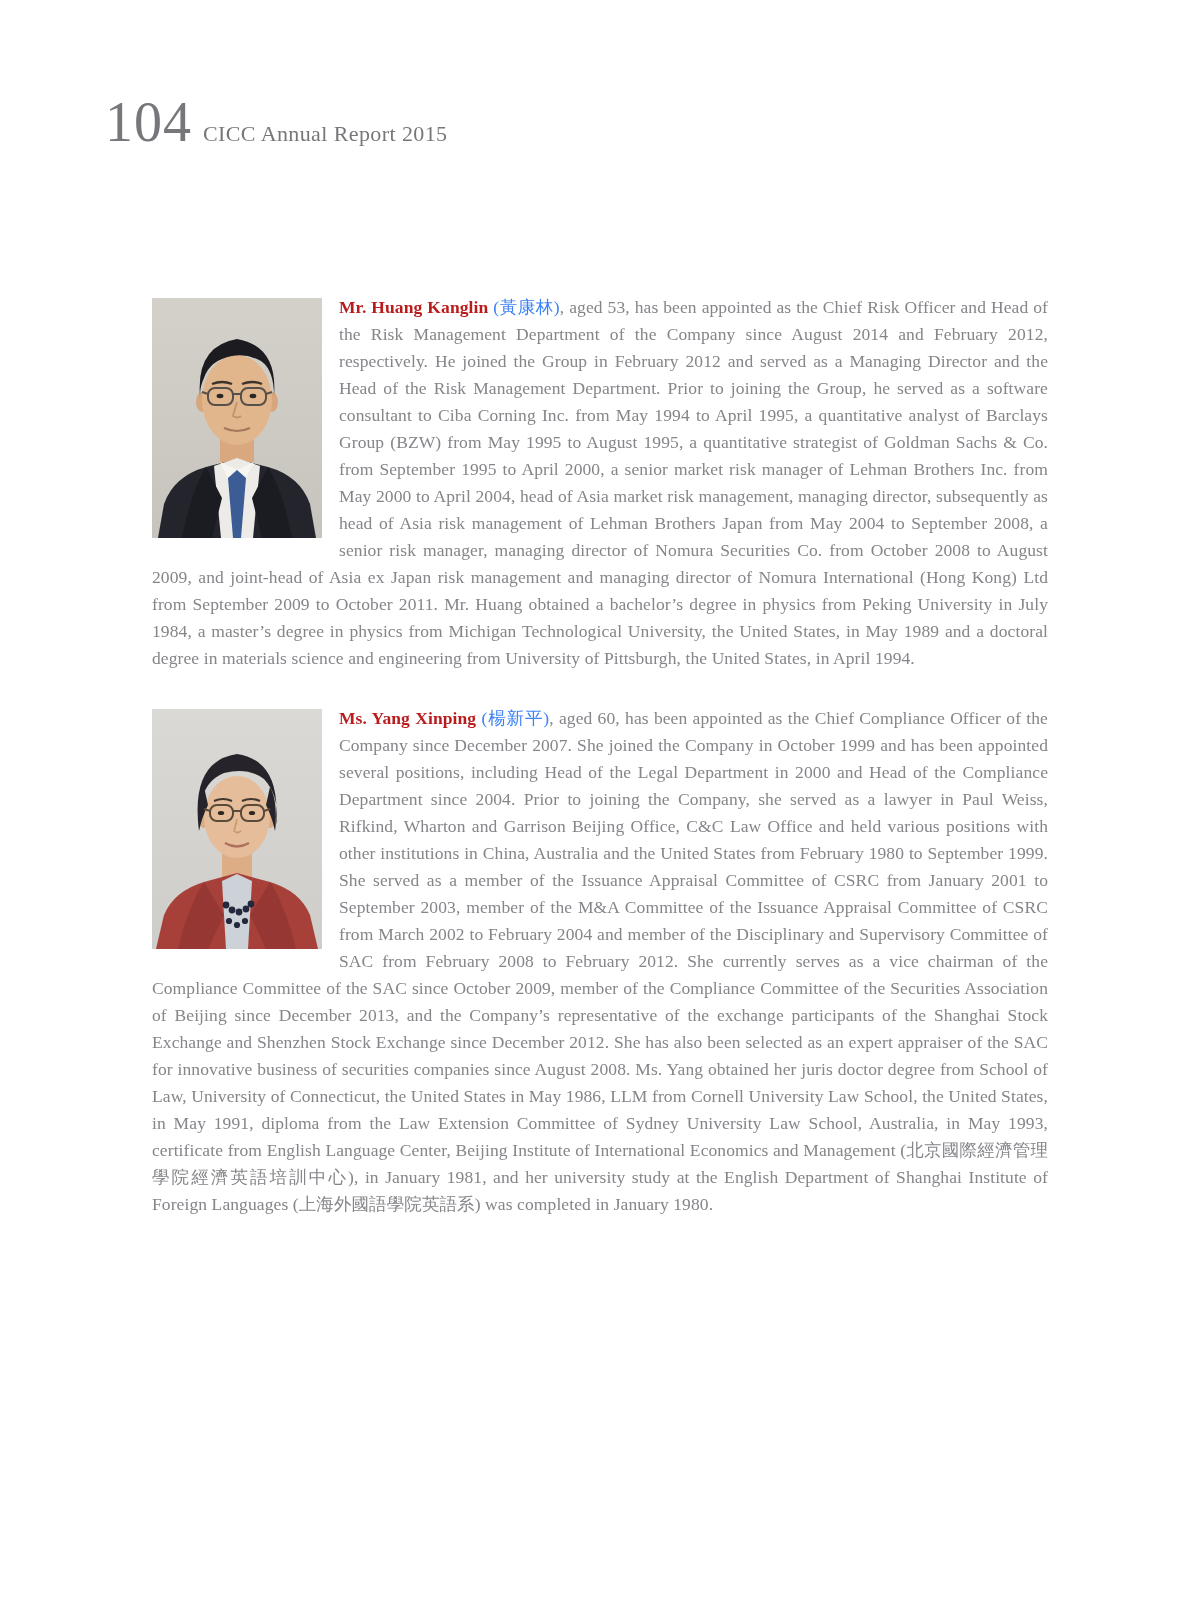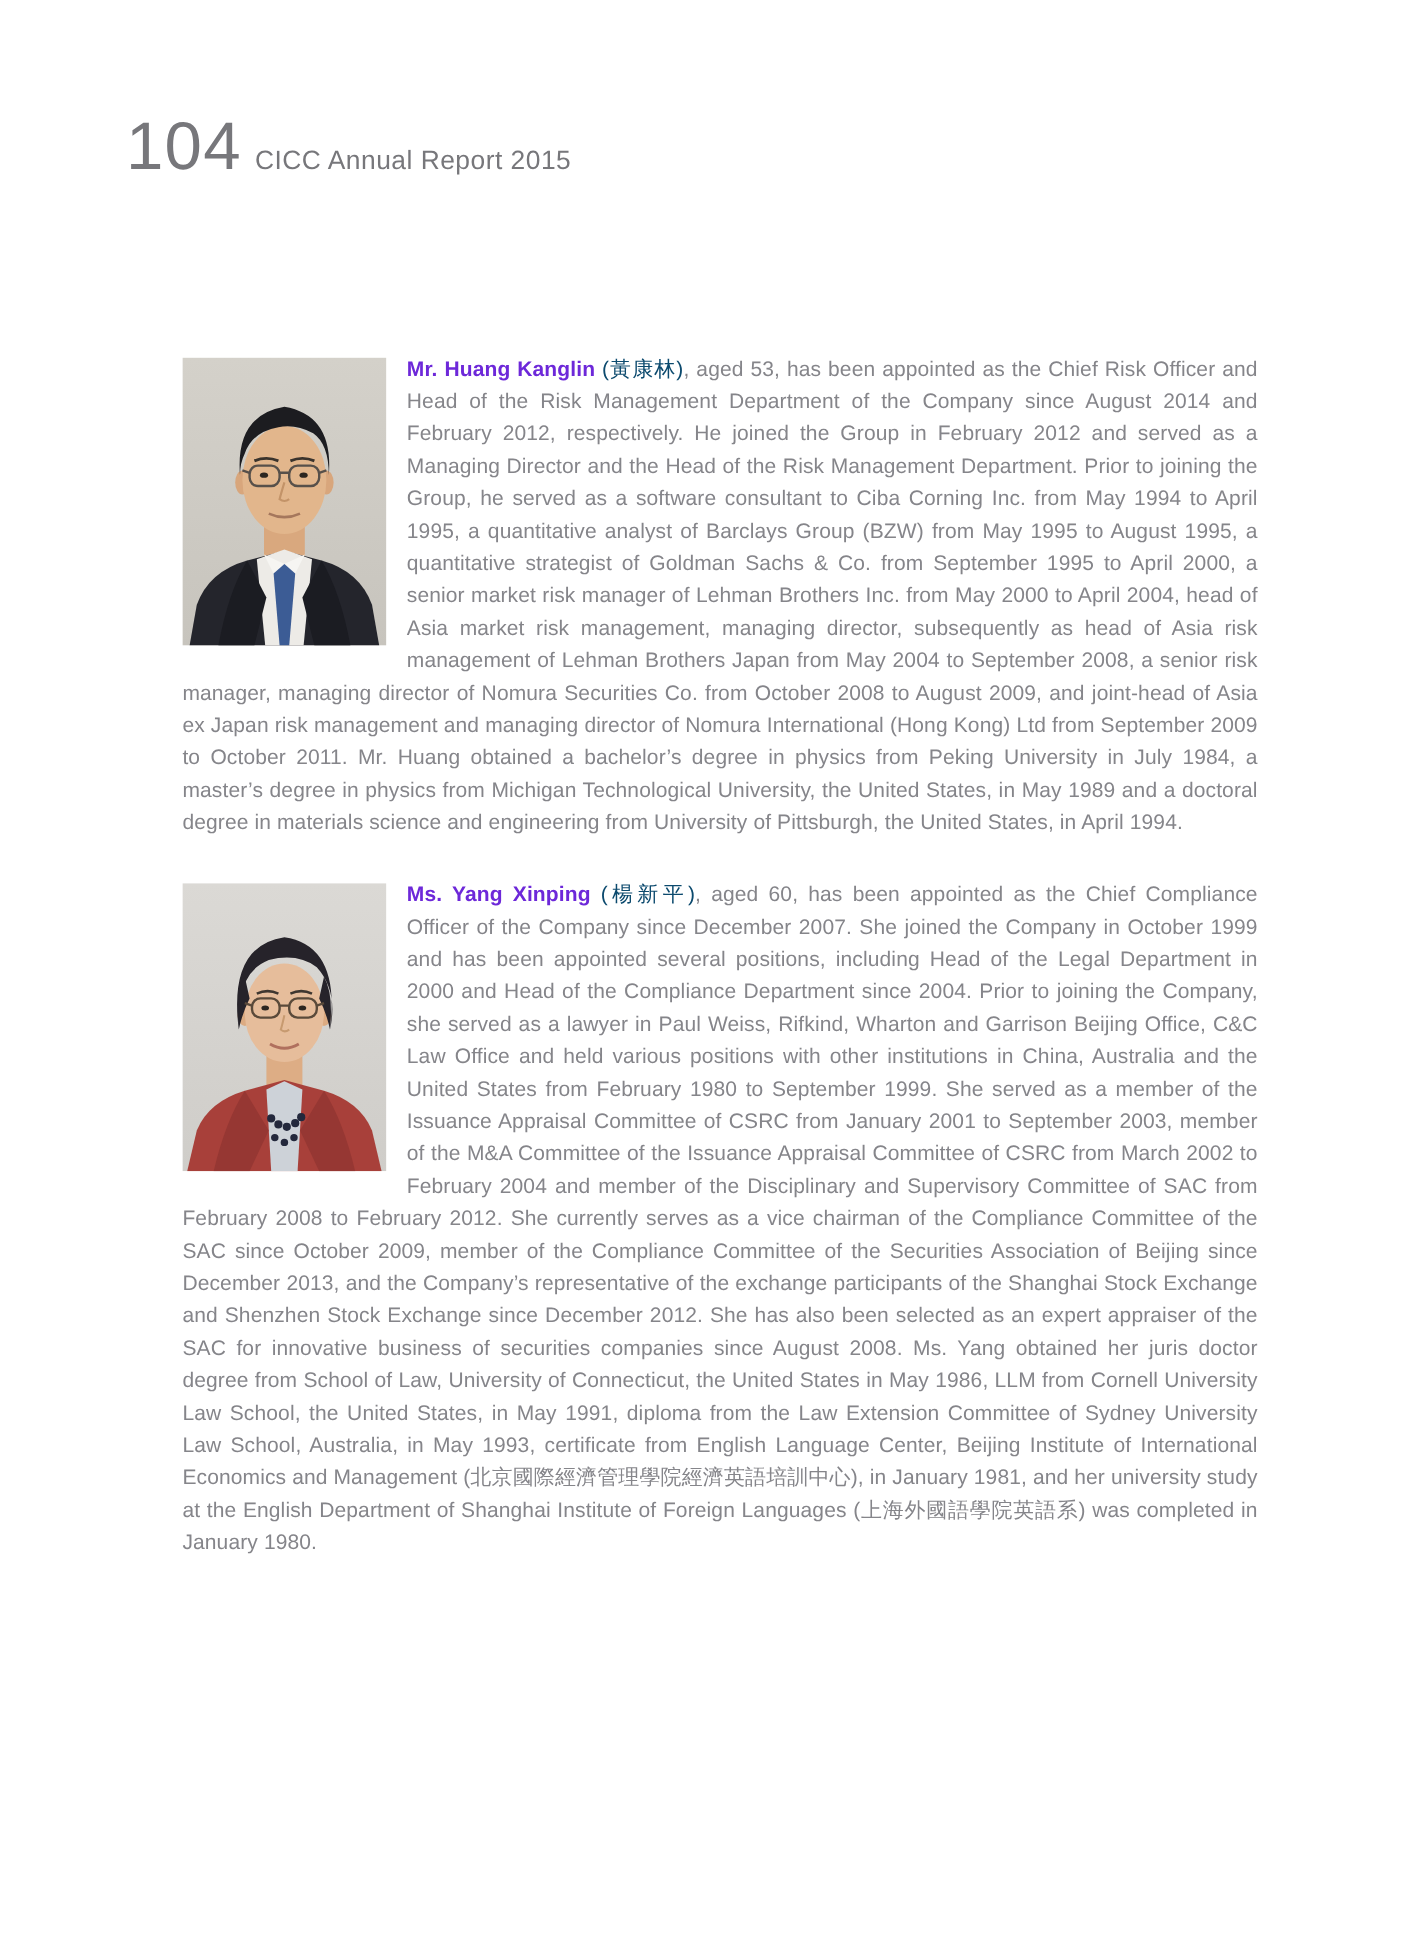--- a/index.html
+++ b/index.html
@@ -2,21 +2,21 @@
 <html><head>
 <meta charset="utf-8">
 <style>
   * { box-sizing: border-box; }
   html, body { margin: 0; padding: 0; background: #ffffff; }
   .page {
     position: relative;
     width: 1190px;
     height: 1615px;
     background: #ffffff;
-    font-family: Liberation Sans, sans-serif;
+    font-family: Liberation Serif, serif;
     overflow: hidden;
   }
   .page-header {
     position: absolute;
     top: 94px;
     left: 105px;
     display: flex;
     align-items: baseline;
     gap: 11px;
     color: #77777b;
@@ -48,24 +48,24 @@
   .portrait {
     float: left;
     width: 170px;
     height: 240px;
     margin: 4px 17px 8px 0;
     display: block;
   }
   .portrait svg { display: block; width: 100%; height: 100%; }
   .person-name {
     font-weight: bold;
-    color: #6d28d9;
+    color: #b91c1c;
     margin-top: 24px;
   }
-  .cjk-name { color: #0c4a6e; }
+  .cjk-name { color: #3b82f6; }
 </style>
 </head>
 <body>
 
 <div class="page">
 
   <div class="page-header">
     <span class="page-number">104</span>
     <span class="report-title">CICC Annual Report 2015</span>
   </div>

